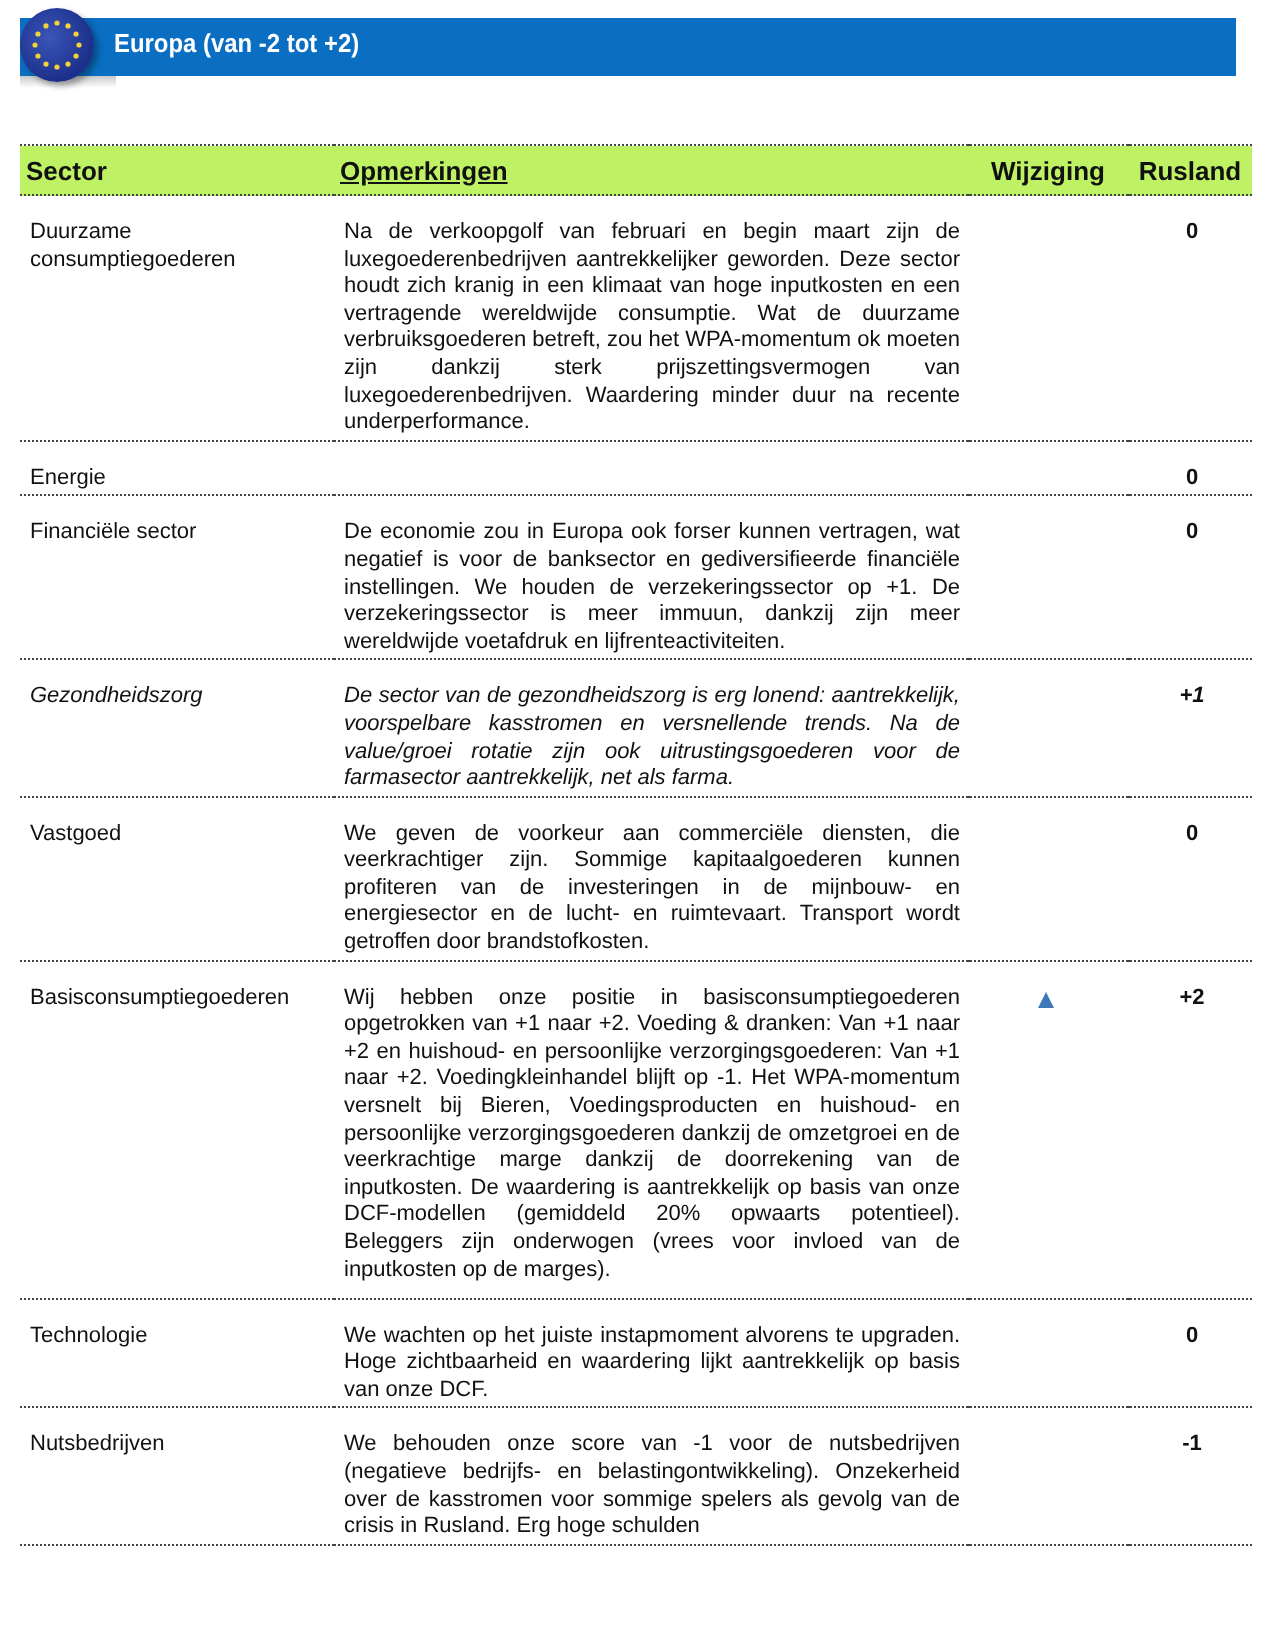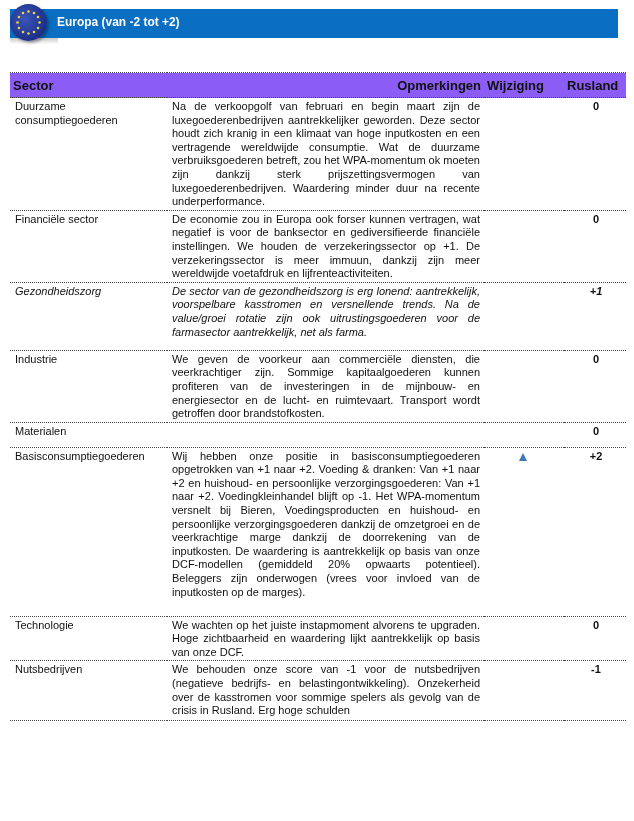--- a/index.html
+++ b/index.html
@@ -25,28 +25,28 @@
   .banner-title {
     position: absolute; left: 57px; top: 14px; color: #ffffff;
     font-size: 13px; font-weight: bold; font-family: "Liberation Sans", sans-serif;
     transform: scaleX(0.92); transform-origin: left center;
   }
   table.sectors {
     position: absolute; left: 10px; top: 72px; width: 616px;
     border-collapse: collapse; table-layout: fixed;
   }
   table.sectors th {
-    background: #8b5cf6; font-size: 13px; font-weight: bold; color: #111;
+    background: #bef264; font-size: 13px; font-weight: bold; color: #111;
     height: 24px; padding: 0 3px; text-align: left; vertical-align: middle;
     border-top: 1px dotted #444; border-bottom: 1px dotted #444;
   }
-  table.sectors th.c-opm { text-align: right; }
-  table.sectors th.c-wij, table.sectors th.c-weg { text-align: left; }
+  table.sectors th.c-opm { text-align: left; text-decoration: underline; }
+  table.sectors th.c-wij, table.sectors th.c-weg { text-align: center; }
   table.sectors td {
-    font-size: 11px; color: #111; vertical-align: top; padding: 2px 3px 1px 5px;
+    font-size: 11px; color: #111; vertical-align: top; padding: 12px 3px 1px 5px;
     border-bottom: 1px dotted #444; line-height: 13.6px;
   }
   td.c-opm { text-align: justify; padding-right: 4px !important; }
   td.c-wij, td.c-weg {
     text-align: center; color: #4a7eb0; font-weight: bold; font-size: 11px;
   }
   td.c-wij { padding-left: 0 !important; }
   .arrow-up {
     display: inline-block; width: 0; height: 0;
     border-left: 4px solid transparent; border-right: 4px solid transparent;
@@ -95,41 +95,41 @@
       <th class="c-weg">Rusland</th>
     </tr>
   </thead>
   <tbody id="rows">
       <tr style="height: 112px;">
         <td class="c-sec">Duurzame consumptiegoederen</td>
         <td class="c-opm">Na de verkoopgolf van februari en begin maart zijn de luxegoederenbedrijven aantrekkelijker geworden. Deze sector houdt zich kranig in een klimaat van hoge inputkosten en een vertragende wereldwijde consumptie. Wat de duurzame verbruiksgoederen betreft, zou het WPA-momentum ok moeten zijn dankzij sterk prijszettingsvermogen van luxegoederenbedrijven. Waardering minder duur na recente underperformance.</td>
         <td class="c-wij"></td>
         <td class="c-weg">0</td>
       </tr>
+      <tr style="height: 27px;">
+        <td class="c-sec">Energie</td>
+        <td class="c-opm"></td>
+        <td class="c-wij"></td>
+        <td class="c-weg">0</td>
+      </tr>
       <tr style="height: 71px;">
         <td class="c-sec">Financiële sector</td>
         <td class="c-opm">De economie zou in Europa ook forser kunnen vertragen, wat negatief is voor de banksector en gediversifieerde financiële instellingen. We houden de verzekeringssector op +1. De verzekeringssector is meer immuun, dankzij zijn meer wereldwijde voetafdruk en lijfrenteactiviteiten.</td>
         <td class="c-wij"></td>
         <td class="c-weg">0</td>
       </tr>
       <tr style="height: 68px; font-style: italic;">
         <td class="c-sec">Gezondheidszorg</td>
         <td class="c-opm">De sector van de gezondheidszorg is erg lonend: aantrekkelijk, voorspelbare kasstromen en versnellende trends. Na de value/groei rotatie zijn ook uitrustingsgoederen voor de farmasector aantrekkelijk, net als farma.</td>
         <td class="c-wij"></td>
         <td class="c-weg">+1</td>
       </tr>
       <tr style="height: 69px;">
-        <td class="c-sec">Industrie</td>
+        <td class="c-sec">Vastgoed</td>
         <td class="c-opm">We geven de voorkeur aan commerciële diensten, die veerkrachtiger zijn. Sommige kapitaalgoederen kunnen profiteren van de investeringen in de mijnbouw- en energiesector en de lucht- en ruimtevaart. Transport wordt getroffen door brandstofkosten.</td>
-        <td class="c-wij"></td>
-        <td class="c-weg">0</td>
-      </tr>
-      <tr style="height: 25px;">
-        <td class="c-sec">Materialen</td>
-        <td class="c-opm"></td>
         <td class="c-wij"></td>
         <td class="c-weg">0</td>
       </tr>
       <tr style="height: 169px;">
         <td class="c-sec">Basisconsumptiegoederen</td>
         <td class="c-opm">Wij hebben onze positie in basisconsumptiegoederen opgetrokken van +1 naar +2. Voeding &amp; dranken: Van +1 naar +2 en huishoud- en persoonlijke verzorgingsgoederen: Van +1 naar +2. Voedingkleinhandel blijft op -1. Het WPA-momentum versnelt bij Bieren, Voedingsproducten en huishoud- en persoonlijke verzorgingsgoederen dankzij de omzetgroei en de veerkrachtige marge dankzij de doorrekening van de inputkosten. De waardering is aantrekkelijk op basis van onze DCF-modellen (gemiddeld 20% opwaarts potentieel). Beleggers zijn onderwogen (vrees voor invloed van de inputkosten op de marges).</td>
         <td class="c-wij"><span class="arrow-up"></span></td>
         <td class="c-weg">+2</td>
       </tr>
       <tr style="height: 41px;">

